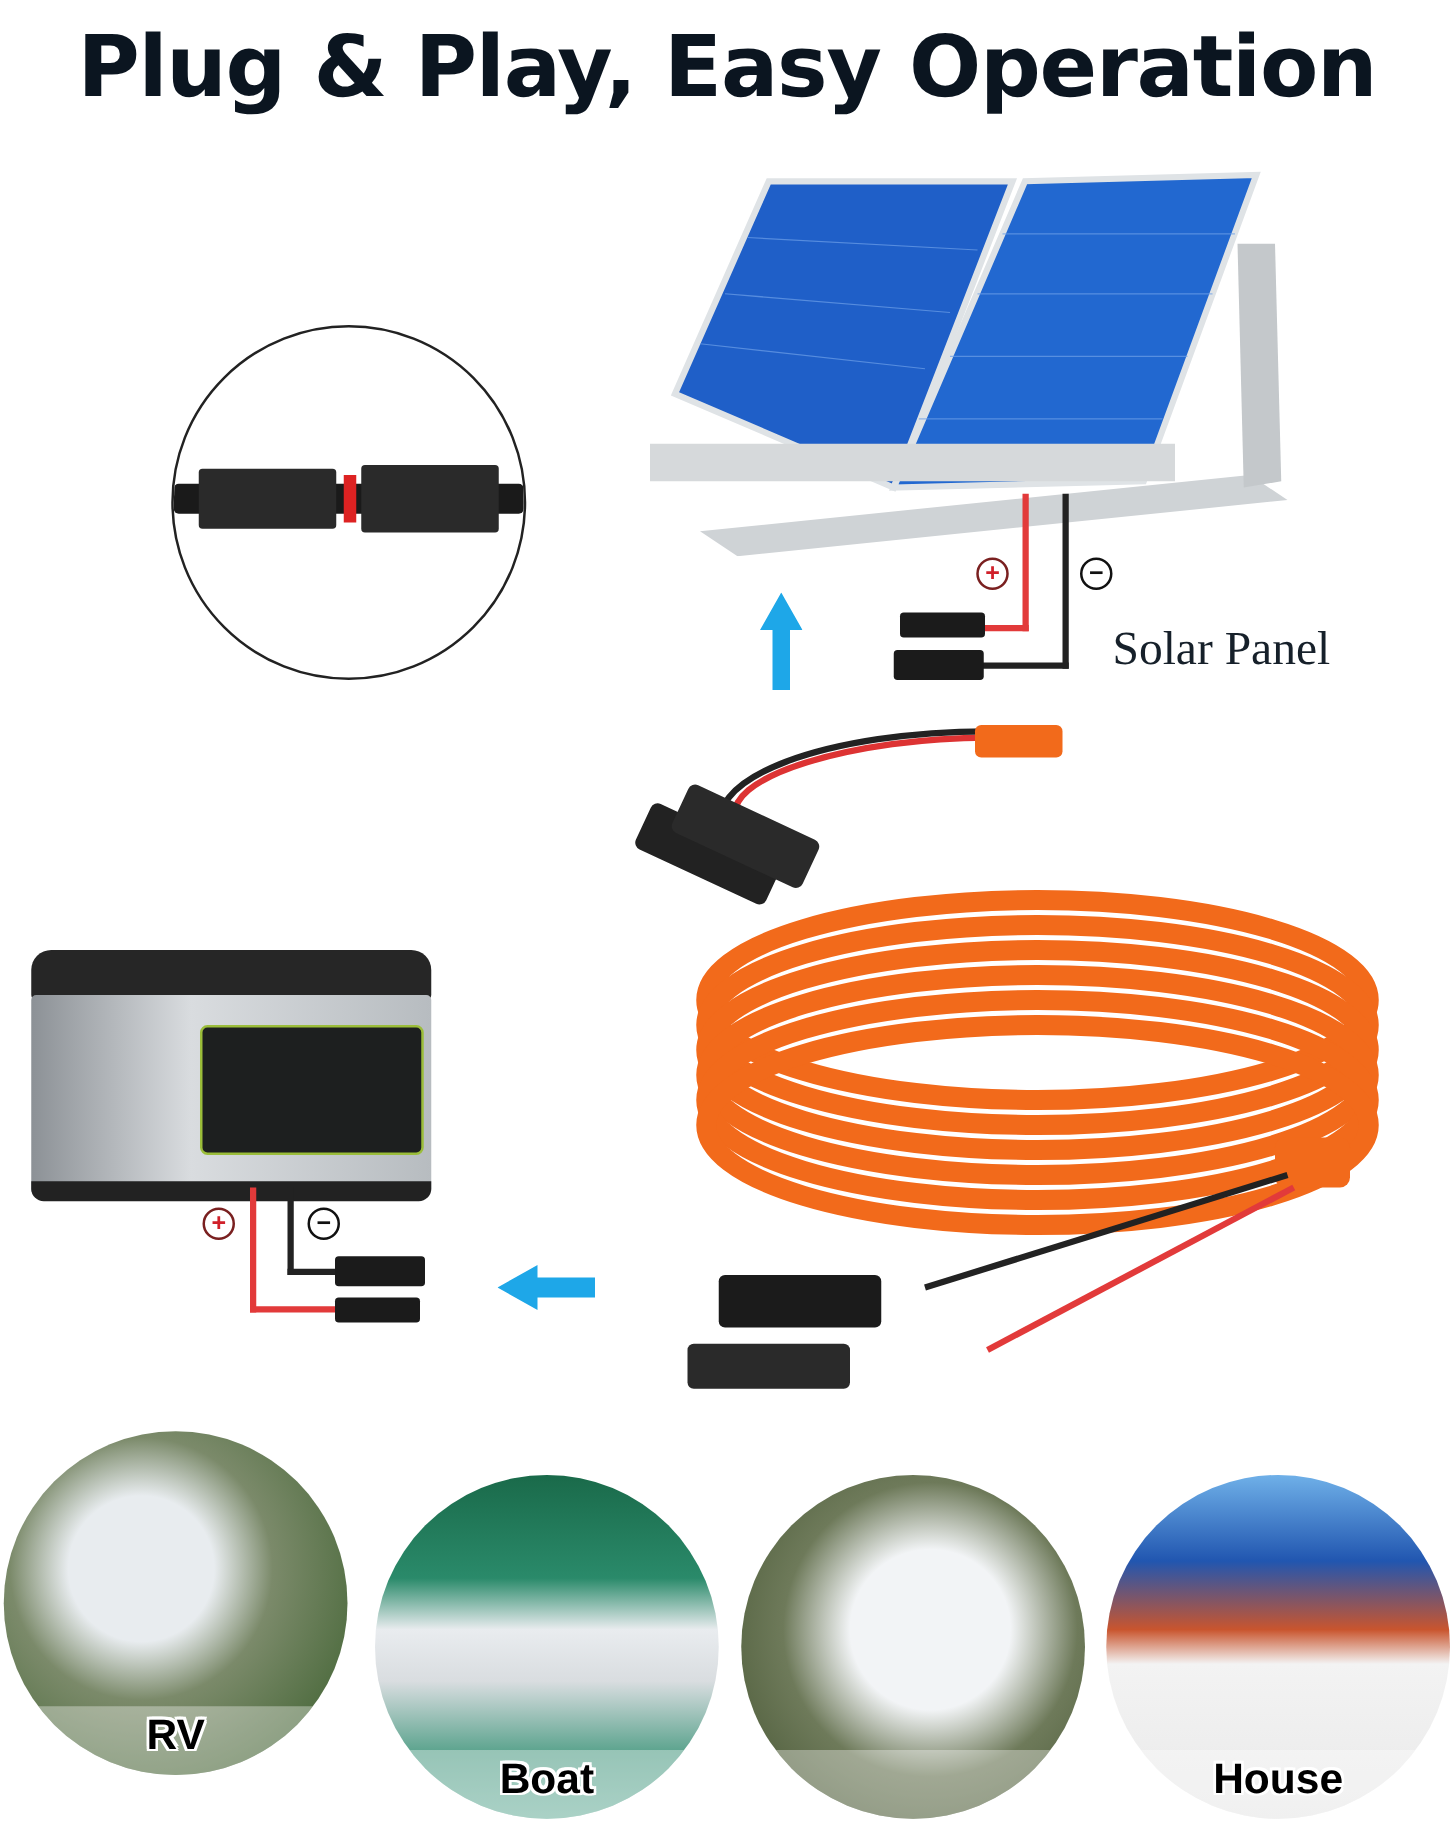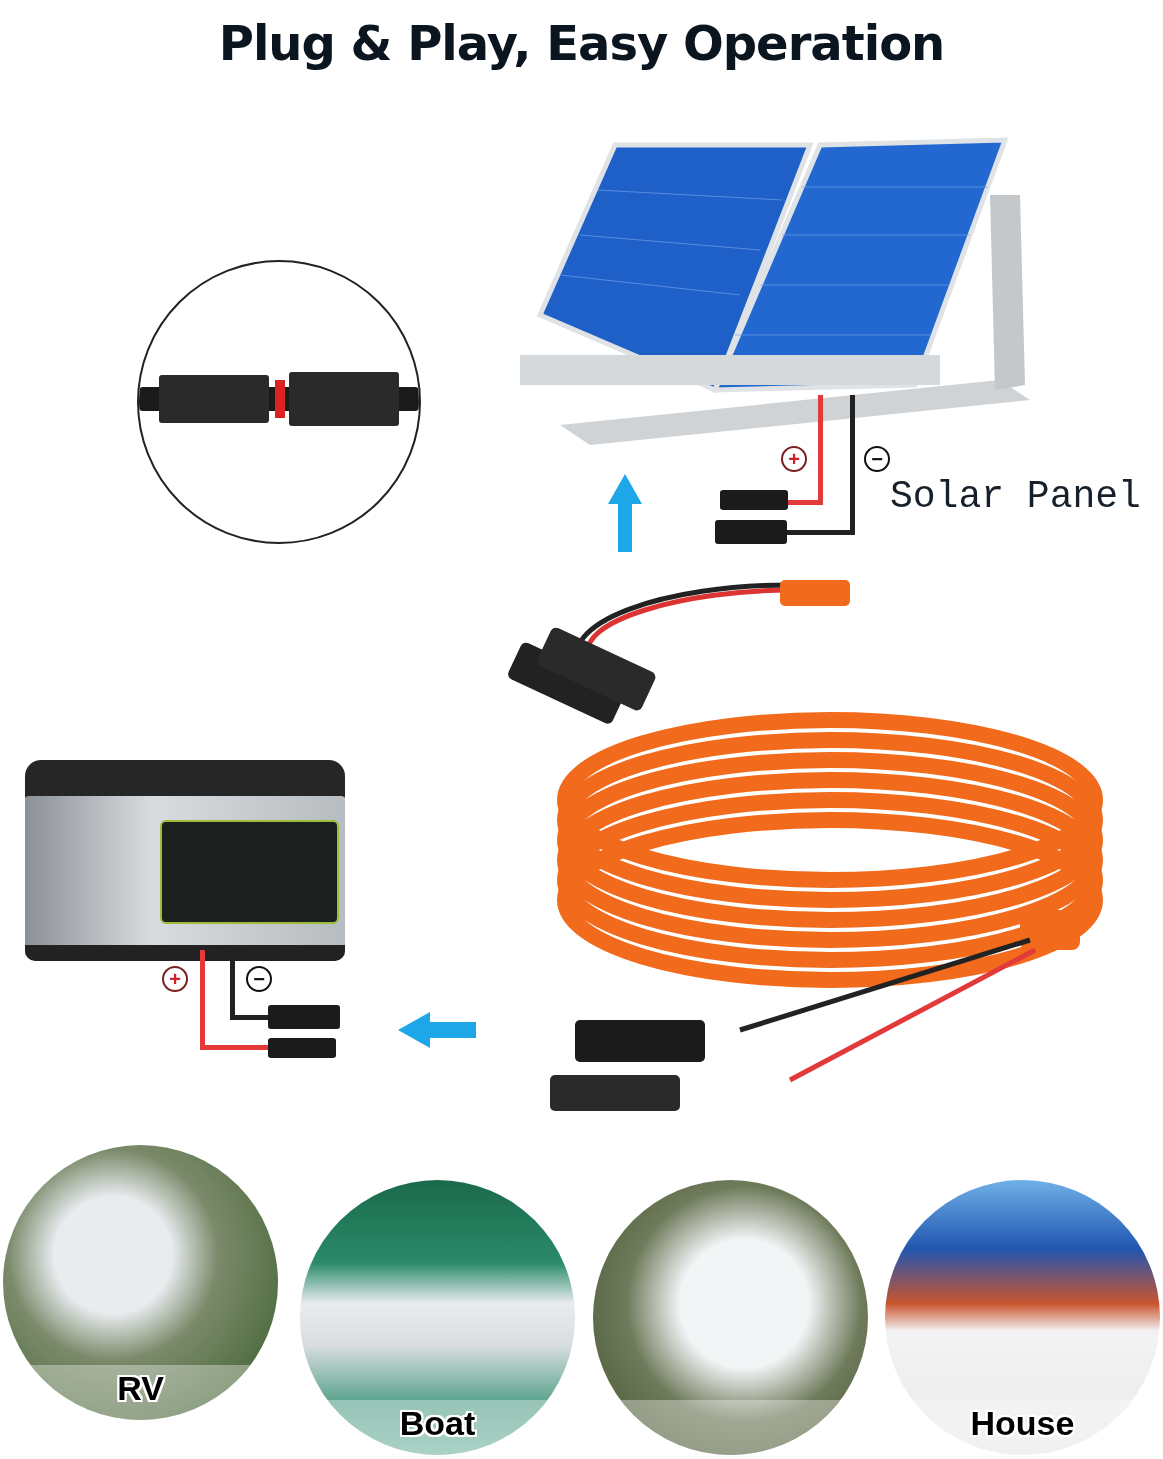--- a/index.html
+++ b/index.html
@@ -1,19 +1,19 @@
 <!DOCTYPE html>
 <html><head>
 <meta charset="utf-8">
 <style>
   html,body{margin:0;padding:0;background:#fff;}
   body{width:1163px;height:1459px;position:relative;overflow:hidden;font-family:"Liberation Sans",sans-serif;}
   .abs{position:absolute;}
-  .title{left:0;top:0;width:1163px;height:90px;text-align:center;font-family:"DejaVu Sans",sans-serif;font-weight:bold;font-size:48px;line-height:86px;color:#0b1520;letter-spacing:-1px;}
-  .solar-label{left:890px;top:475px;font-family:Liberation Mono, monospace;font-size:38px;color:#16202a;}
+  .title{left:0;top:12px;width:1163px;height:90px;text-align:center;font-family:"DejaVu Sans",sans-serif;font-weight:bold;font-size:68px;line-height:86px;color:#0b1520;letter-spacing:-1px;}
+  .solar-label{left:890px;top:497px;font-family:Liberation Serif, serif;font-size:38px;color:#16202a;}
   .sign{width:22px;height:22px;border-radius:50%;border:2px solid;display:flex;align-items:center;justify-content:center;font-weight:bold;font-size:20px;line-height:1;}
   .plus{color:#d0202a;border-color:#7a2020;}
   .minus{color:#111;border-color:#111;}
   .wire-red{background:#e23a3a;}
   .wire-black{background:#222;}
   .conn{background:#1b1b1b;border-radius:3px;}
   .circle{border-radius:50%;overflow:hidden;}
   .app-label{position:absolute;bottom:12px;width:100%;text-align:center;font-weight:bold;font-size:34px;color:#000;
     text-shadow:-2px -2px 0 #fff,2px -2px 0 #fff,-2px 2px 0 #fff,2px 2px 0 #fff,0 2px 0 #fff,0 -2px 0 #fff,2px 0 0 #fff,-2px 0 0 #fff;}
   .band{position:absolute;left:0;bottom:0;width:100%;height:55px;background:rgba(255,255,255,0.35);}

